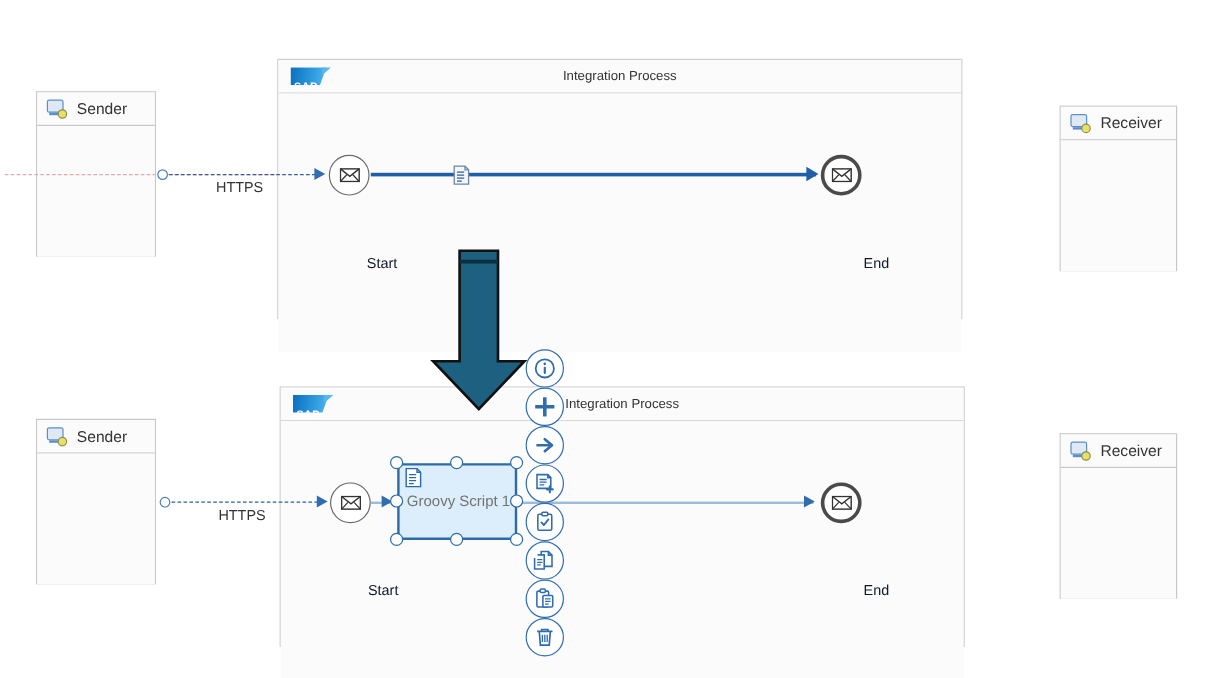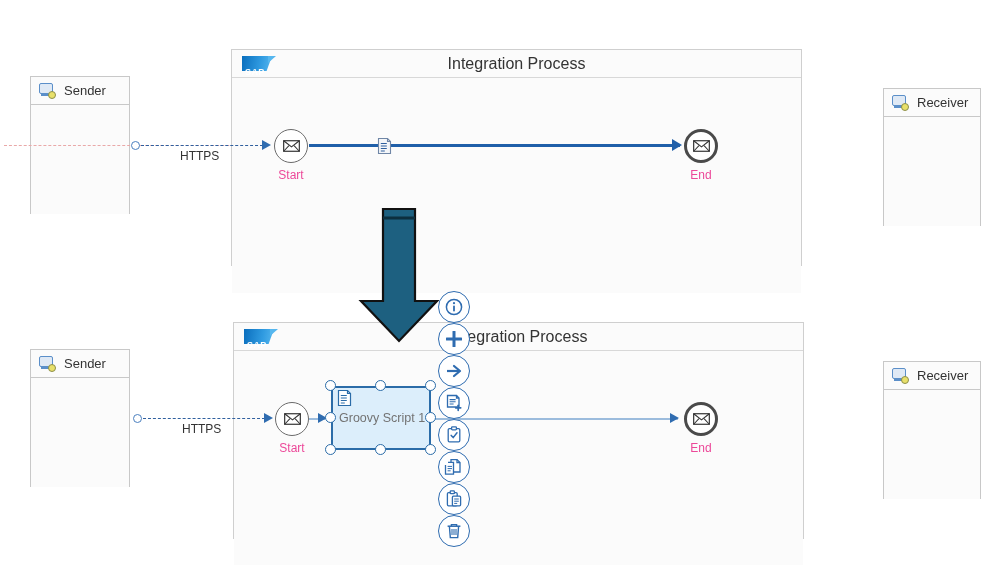--- a/index.html
+++ b/index.html
@@ -74,21 +74,21 @@
   .ip-header {
     position: relative;
     height: 28px;
     border-bottom: 1px solid #d8d8d8;
     background: #fbfbfb;
     display: flex;
     align-items: center;
     justify-content: center;
   }
   .ip-title {
-    font-size: 16px;
+    font-size: 11px;
     color: #333333;
   }
   .sap-logo {
     position: absolute;
     left: 10px; top: 6px;
     width: 34px; height: 15px;
   }
   .sap-logo .lg-body {
     position: absolute; left: 0; top: 0;
     width: 30px; height: 15px;
@@ -116,23 +116,24 @@
     border-radius: 50%;
     background: #ffffff;
     display: flex; align-items: center; justify-content: center;
   }
   .event.start { border: 1.6px solid #6b6b6b; }
   .event.end   { border: 3.2px solid #4a4a4a; }
   .event .env { width: 17px; height: 12px; }
   .event-label {
     position: absolute;
     font-size: 12px;
-    color: #ec4899;
-    text-align: center;
+    color: #0f172a;
+    text-align: right;
     width: 80px;
+    margin-top: 44px;
   }
 
   
   .conn-label {
     position: absolute;
     font-size: 12px;
     color: #333333;
   }
   .msgflow-dot {
     position: absolute;

